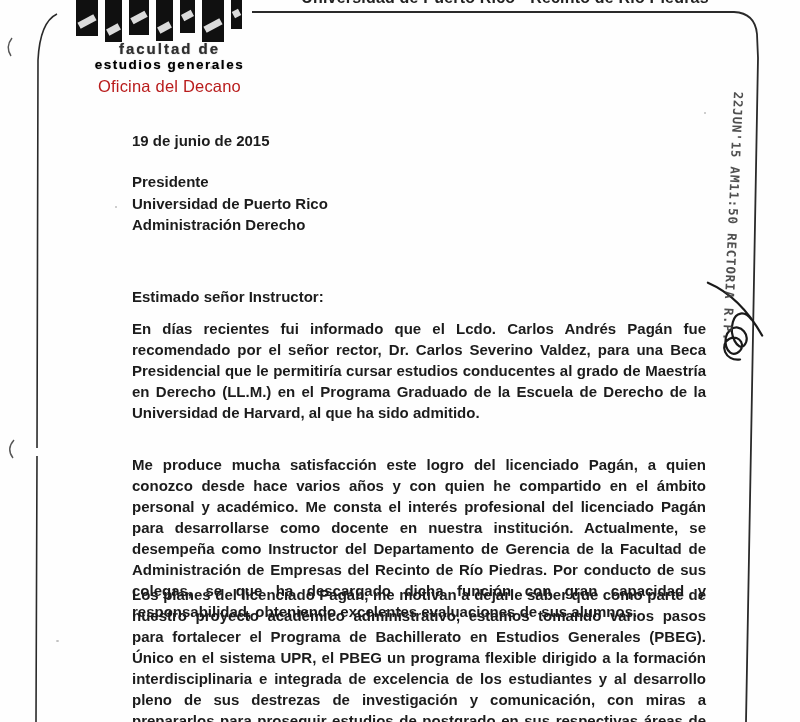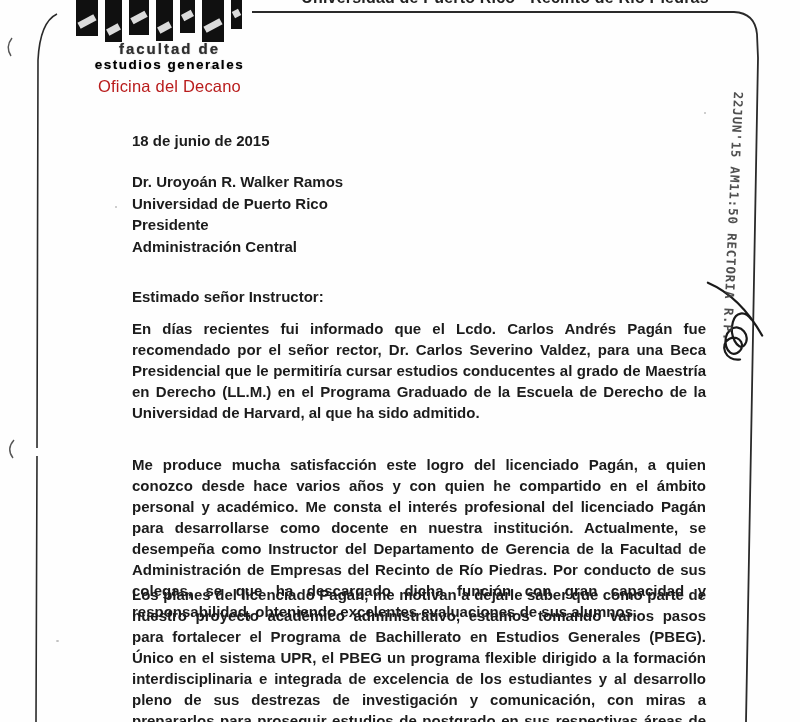--- a/index.html
+++ b/index.html
@@ -101,27 +101,26 @@
     <div class="logo-text">
       <div class="logo-line1">facultad de</div>
       <div class="logo-line2">estudios generales</div>
       <div class="office">Oficina del Decano</div>
     </div>
   </div>
 
   <div class="stamp">22JUN'15 AM11:50 RECTORIA R.P.</div>
 
   <div class="letter">
-    <div class="block date">18 de junio de 2015</div>
+    <div class="block date">19 de junio de 2015</div>
 
     <div class="block recipient">
-      <div>Dr. Uroyoán R. Walker Ramos</div>
+      <div>Presidente</div>
       <div>Universidad de Puerto Rico</div>
-      <div>Presidente</div>
-      <div>Administración Central</div>
+      <div>Administración Derecho</div>
     </div>
 
     <div class="block salutation">Estimado señor Instructor:</div>
 
     <p class="block para p1">En días recientes fui informado que el Lcdo. Carlos Andrés Pagán fue recomendado por el señor rector, Dr. Carlos Severino Valdez, para una Beca Presidencial que le permitiría cursar estudios conducentes al grado de Maestría en Derecho (LL.M.) en el Programa Graduado de la Escuela de Derecho de la Universidad de Harvard, al que ha sido admitido.</p>
     <p class="block para p2">Me produce mucha satisfacción este logro del licenciado Pagán, a quien conozco desde hace varios años y con quien he compartido en el ámbito personal y académico. Me consta el interés profesional del licenciado Pagán para desarrollarse como docente en nuestra institución. Actualmente, se desempeña como Instructor del Departamento de Gerencia de la Facultad de Administración de Empresas del Recinto de Río Piedras. Por conducto de sus colegas, se que ha descargado dicha función con gran capacidad y responsabilidad, obteniendo excelentes evaluaciones de sus alumnos.</p>
     <p class="block para p3">Los planes del licenciado Pagán, me motivan a dejarle saber que como parte de nuestro proyecto académico administrativo, estamos tomando varios pasos para fortalecer el Programa de Bachillerato en Estudios Generales (PBEG).  Único en el sistema UPR, el PBEG un programa flexible dirigido a la formación interdisciplinaria e integrada de excelencia de los estudiantes y al desarrollo pleno de sus destrezas de investigación y comunicación, con miras a prepararlos para proseguir estudios de postgrado en sus respectivas áreas de interés.</p>
   </div>
 
   <div class="speck" style="left:210px;top:66px;width:3px;height:3px;"></div>

